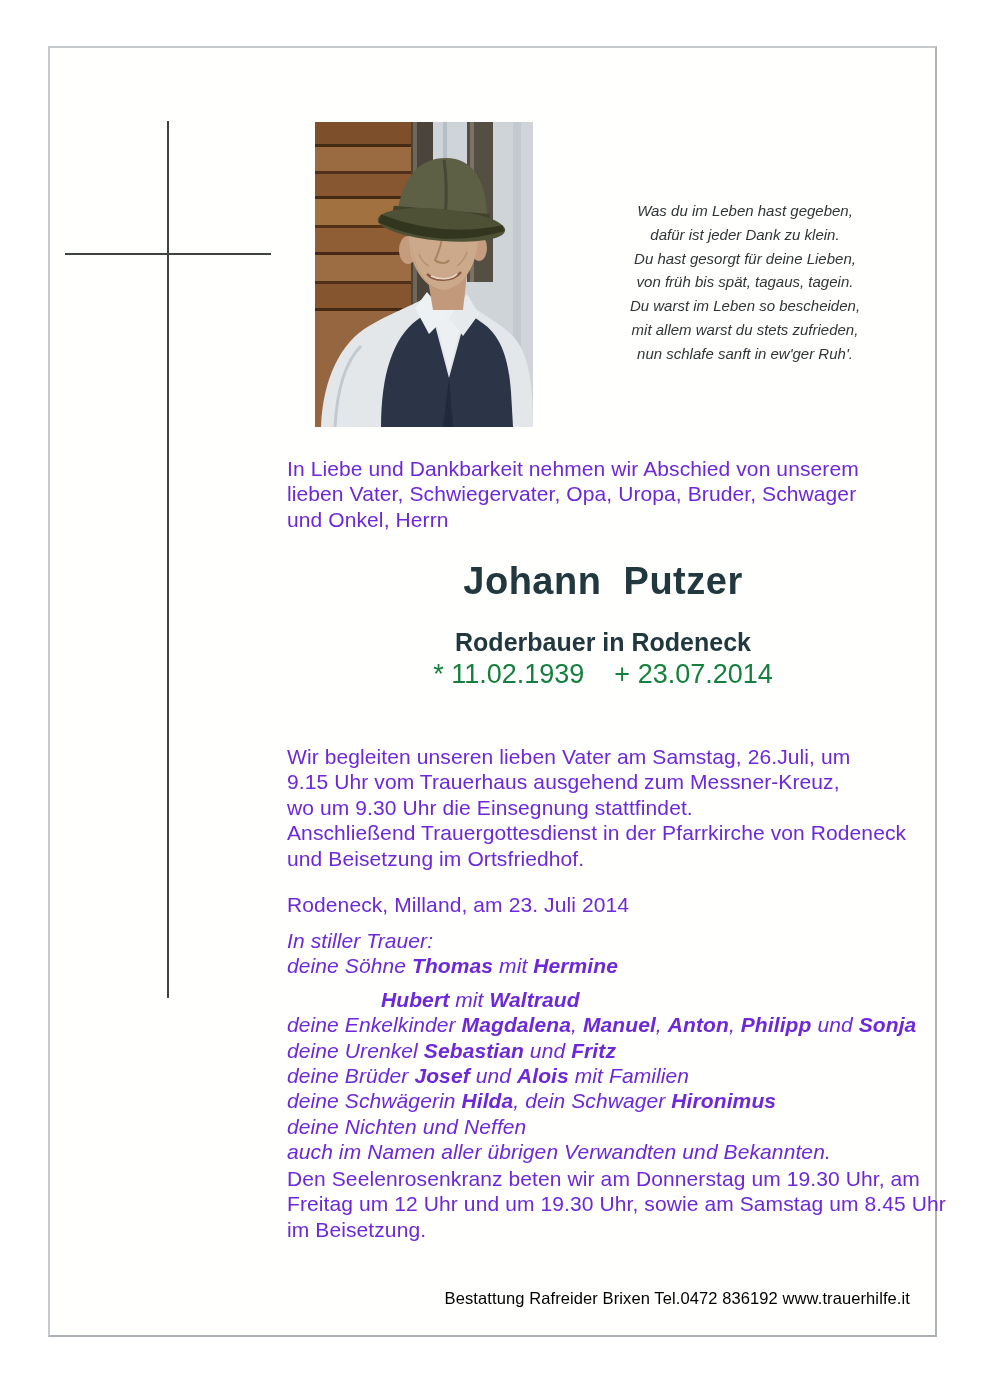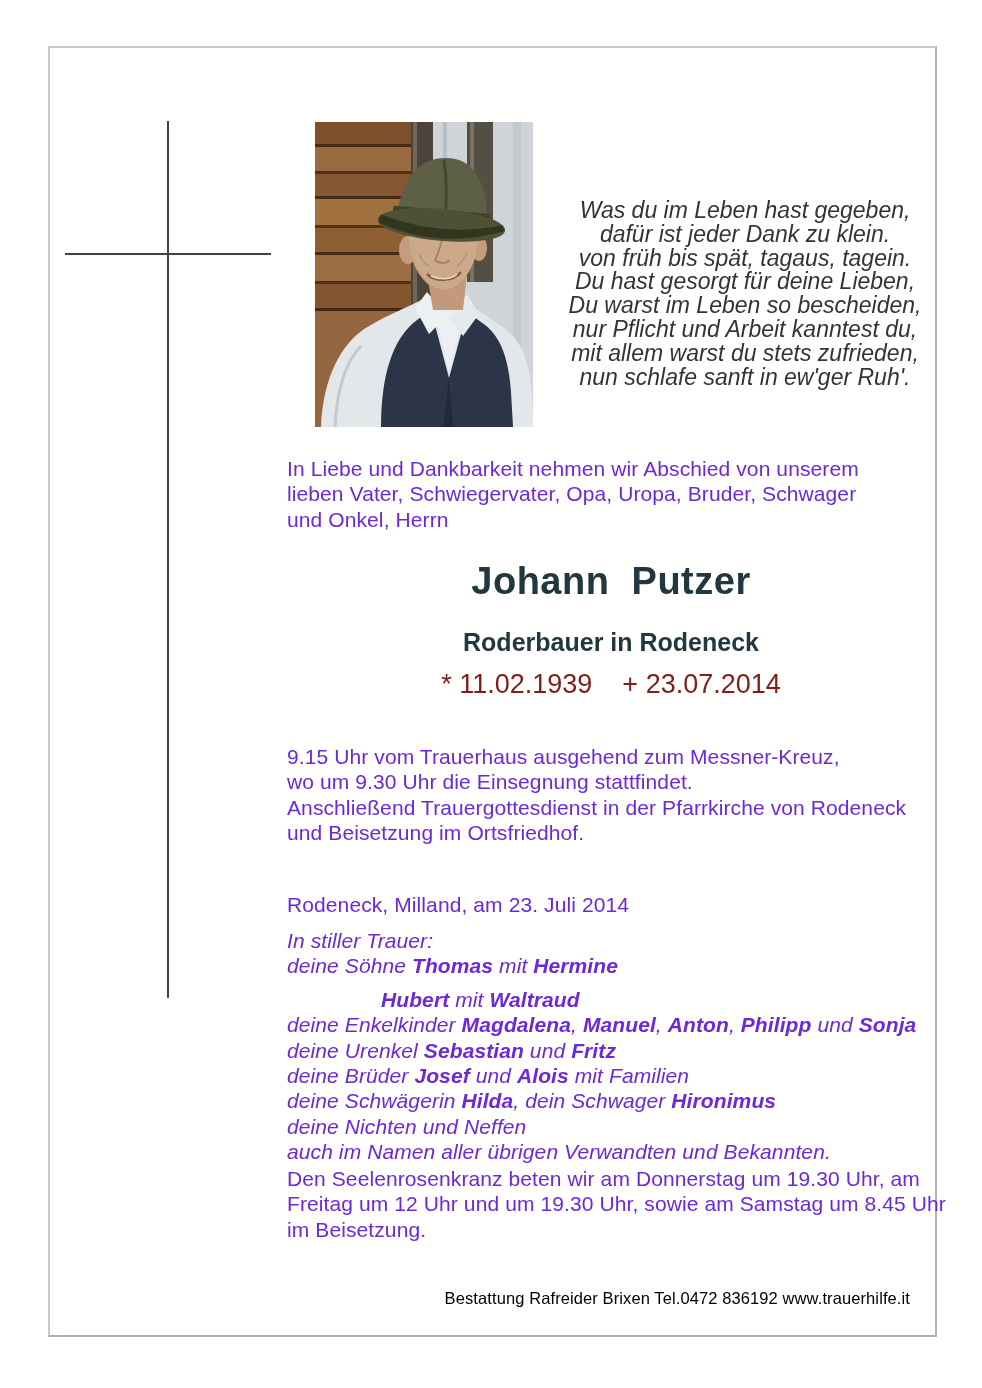--- a/index.html
+++ b/index.html
@@ -10,31 +10,31 @@
   .card {
     position:absolute; left:48px; top:46px; width:889px; height:1291px;
     box-sizing:border-box; background:#fffffe;
     border:2px solid #c6cacd; border-right-color:#b0b4b7; border-bottom-color:#aab0b3;
   }
   .cross-v { position:absolute; left:167px; top:121px; width:2px; height:877px; background:#3f433f; }
   .cross-h { position:absolute; left:65px; top:253px; width:206px; height:2px; background:#3f433f; }
   .photo { position:absolute; left:315px; top:122px; width:218px; height:305px; }
   .poem {
     position:absolute; left:565px; top:199px; width:360px; text-align:center;
-    font-style:italic; font-size:23px; line-height:23.8px; color:#303436;
+    font-style:italic; font-size:15px; line-height:23.8px; color:#303436;
   }
   .body-text { font-size:21px; line-height:25.4px; letter-spacing:0.1px; color:#6d28d9; }
   .intro { position:absolute; left:287px; top:456px; width:680px; }
-  .name-block { position:absolute; left:286px; top:558px; width:650px; text-align:center; }
+  .name-block { position:absolute; left:278px; top:558px; width:650px; text-align:center; }
   .deceased-name {
     font-size:38px; font-weight:bold; color:#21383e; letter-spacing:0.5px;
     line-height:46px; white-space:pre;
   }
   .deceased-subtitle { font-size:25px; font-weight:bold; color:#21383e; line-height:30px; margin-top:23px; }
-  .dates-line { font-size:27px; color:#7f1d1d; line-height:34px; margin-top:10px; }
+  .dates-line { font-size:27px; color:#15803d; line-height:34px; }
   .dates-line .death { margin-left:30px; }
   .funeral { position:absolute; left:287px; top:744px; width:680px; }
   .dateline { position:absolute; left:287px; top:879px; width:680px;margin-top:13px; }
   .mourners { position:absolute; left:287px; top:928px; width:680px;font-style:italic; }
   .rosary { position:absolute; left:287px; top:1166px; width:680px; }
   .footer {
     position:absolute; right:72px; top:1289px; width:700px; text-align:right;
     font-size:16.5px; color:#000000; letter-spacing:0.1px;
   }
   .bold { font-weight:bold; }
@@ -103,43 +103,43 @@
         <path d="M78,88 L174,88 L176,104 L76,104 Z" fill="#3f422d"></path>
         <ellipse cx="127" cy="103" rx="64" ry="16" fill="#4e5136"></ellipse>
         <path d="M64,106 Q127,128 190,104 L188,98 Q127,116 66,98 Z" fill="#33361f"></path>
       </g>
     </g>
   </svg>
 
   <div class="poem">
       <div>Was du im Leben hast gegeben,</div>
       <div>dafür ist jeder Dank zu klein.</div>
+      <div>Du hast gesorgt für deine Lieben,</div>
       <div>von früh bis spät, tagaus, tagein.</div>
-      <div>Du hast gesorgt für deine Lieben,</div>
       <div>Du warst im Leben so bescheiden,</div>
-      <div>nur Pflicht und Arbeit kanntest du,</div>
       <div>mit allem warst du stets zufrieden,</div>
       <div>nun schlafe sanft in ew'ger Ruh'.</div>
     </div>
 
   <div class="intro body-text">
       <div>In Liebe und Dankbarkeit nehmen wir Abschied von unserem</div>
       <div>lieben Vater, Schwiegervater, Opa, Uropa, Bruder, Schwager</div>
       <div>und Onkel, Herrn</div>
     </div>
 
   <div class="name-block">
     <div class="deceased-name">Johann  Putzer</div>
     <div class="deceased-subtitle">Roderbauer in Rodeneck</div>
     <div class="dates-line">
       <span class="birth">* 11.02.1939</span><span class="death">+ 23.07.2014</span>
     </div>
   </div>
 
   <div class="funeral body-text">
+      <div>Wir begleiten unseren lieben Vater am Samstag, 26.Juli, um</div>
       <div>9.15 Uhr vom Trauerhaus ausgehend zum Messner-Kreuz,</div>
       <div>wo um 9.30 Uhr die Einsegnung stattfindet.</div>
       <div>Anschließend Trauergottesdienst in der Pfarrkirche von Rodeneck</div>
       <div>und Beisetzung im Ortsfriedhof.</div>
     </div>
 
   <div class="dateline body-text">Rodeneck, Milland, am 23. Juli 2014</div>
 
   <div class="mourners body-text">
     <div>In stiller Trauer:</div>

